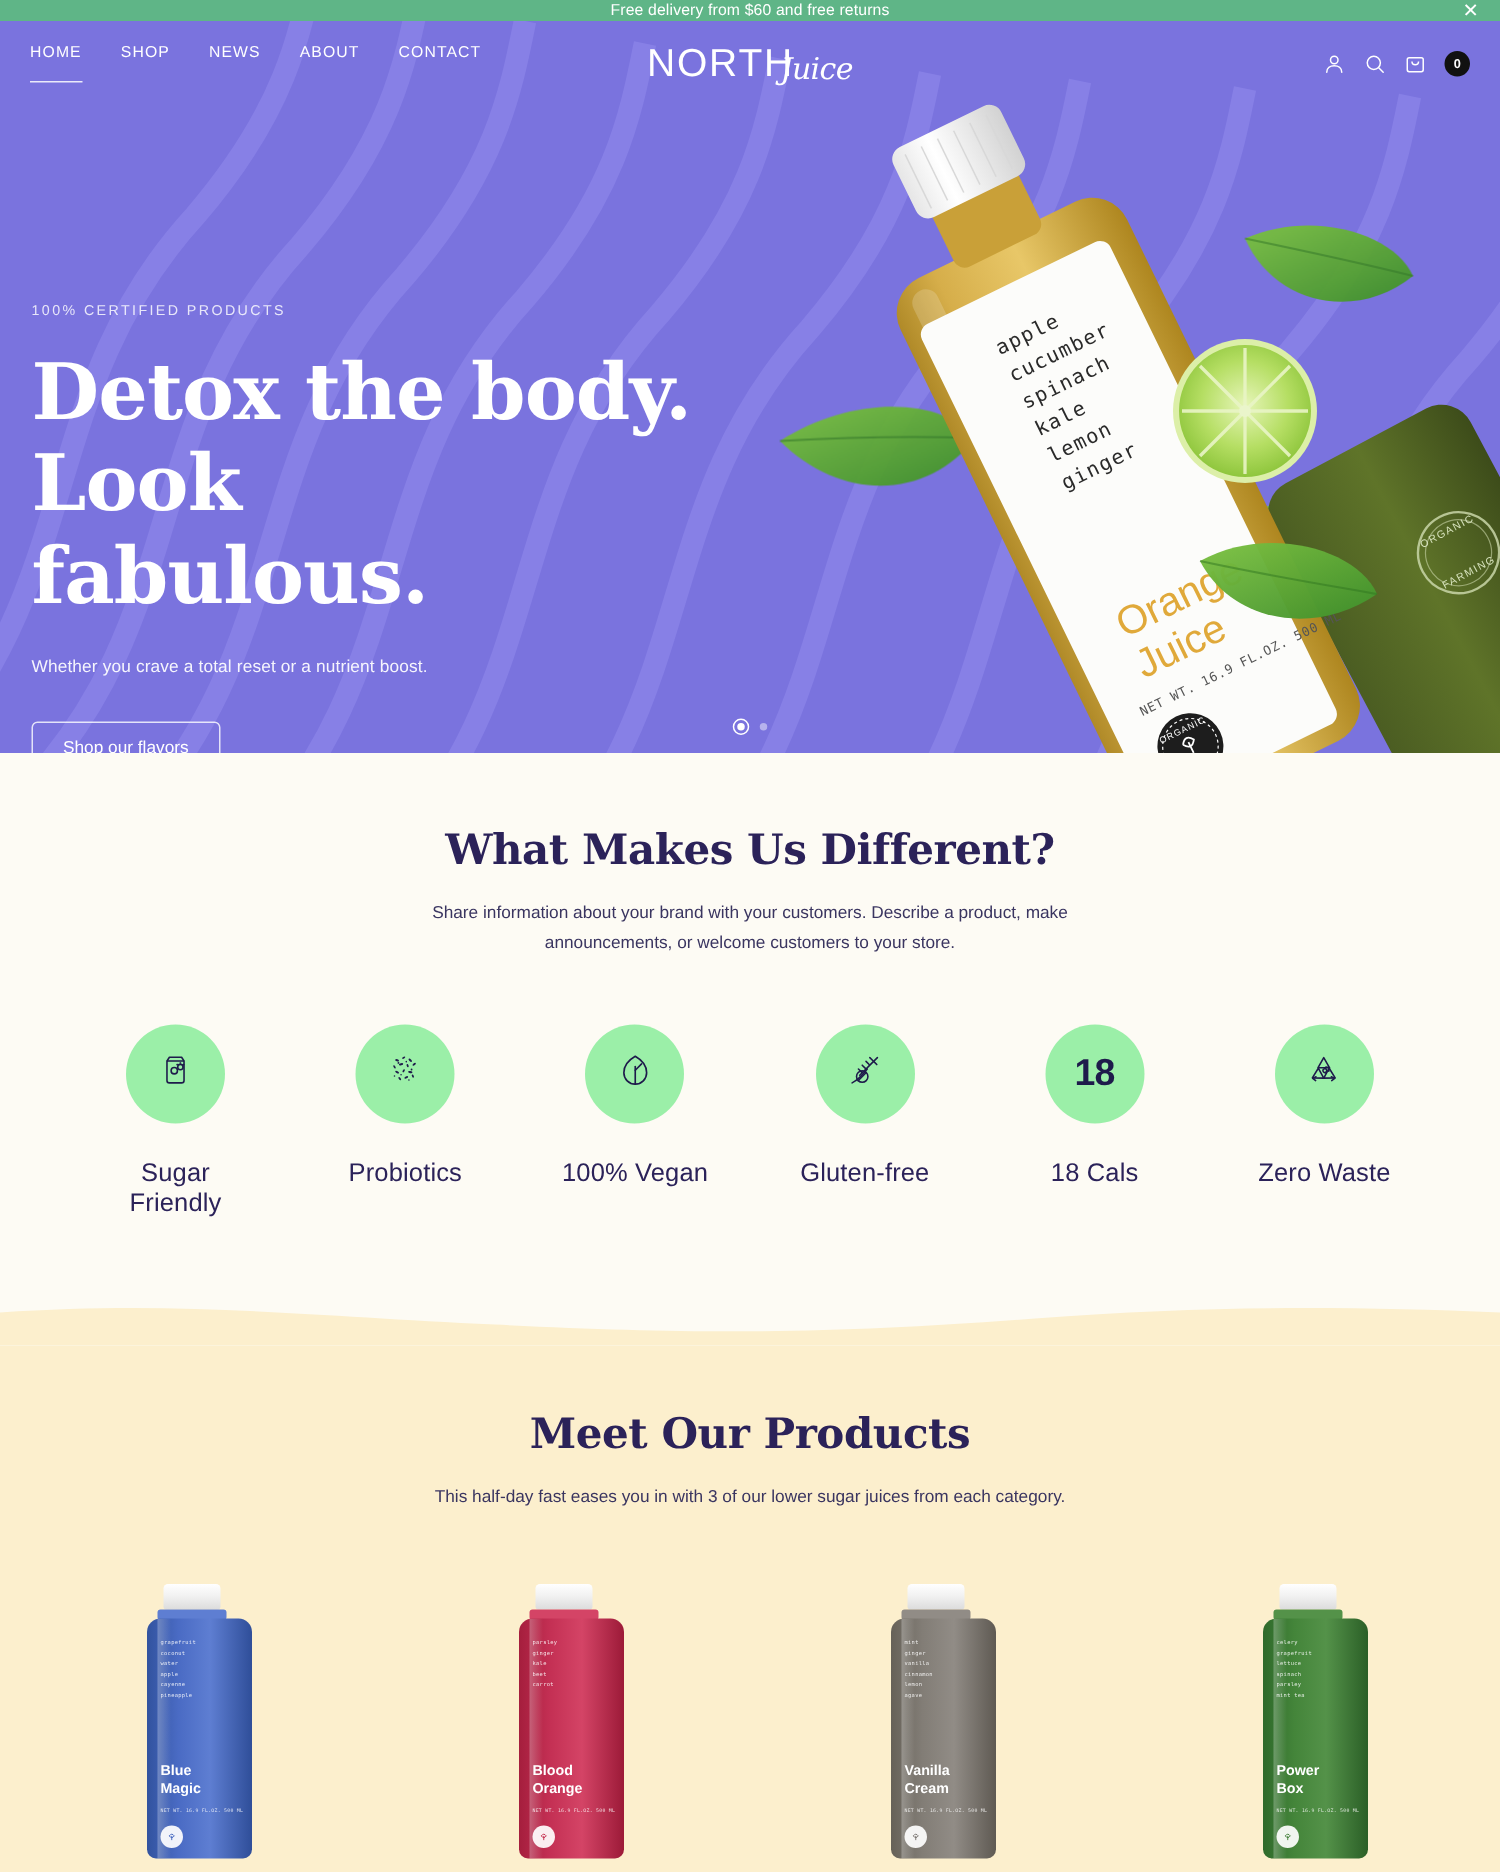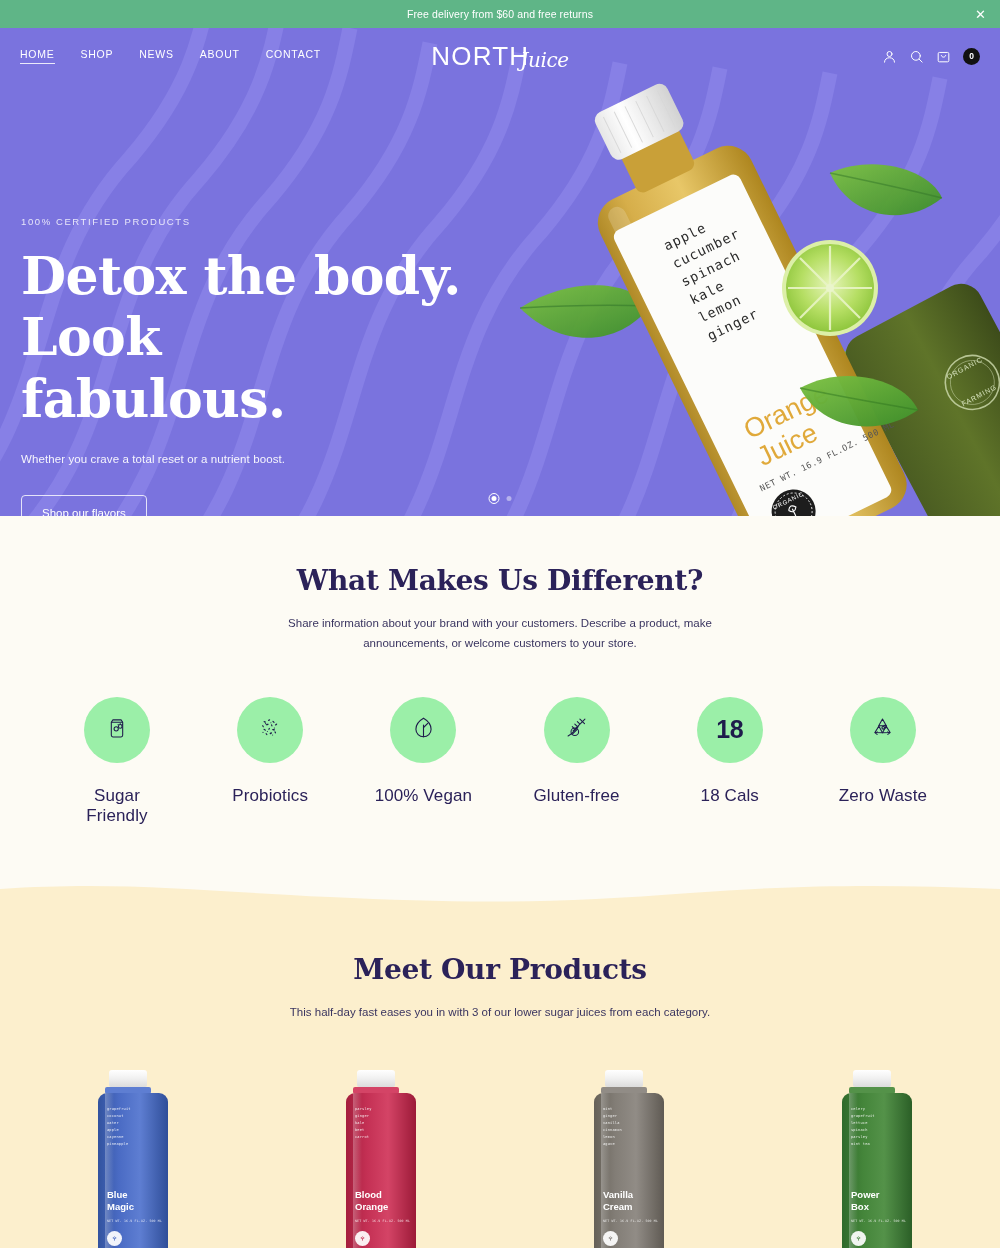--- a/index.html
+++ b/index.html
@@ -7,21 +7,21 @@
   body {
     font-family:"Liberation Sans", sans-serif;
     background:#FDFBF4;
     width:1000px; height:1248px;
     overflow:hidden;
     position:relative;
   }
 
   
   .announce {
-    height:28px; background:#5FB587; color:#fff;
+    height:14px; background:#5FB587; color:#fff;
     display:flex; align-items:center; justify-content:center;
     font-size:10.5px; letter-spacing:.1px; position:relative;
   }
   .announce-close {
     position:absolute; right:14px; top:50%; transform:translateY(-50%);
     font-size:13px; line-height:1; color:#fff; cursor:pointer;
     font-weight:300;
   }
 
   
@@ -33,21 +33,21 @@
   .hero-inner { position:relative; z-index:4; }
 
   
   .nav {
     height:56px; display:flex; align-items:center;
     padding:0 20px; position:relative;
   }
   .nav-links { display:flex; gap:26px; }
   .nav-link {
     color:#fff; font-size:10.5px; letter-spacing:.75px;
-    text-decoration:none; font-weight:500; padding-bottom:3px;
+    text-decoration:none; font-weight:500; padding-bottom:13px;
     cursor:pointer;
   }
   .nav-link.active { border-bottom:1px solid rgba(255,255,255,.85); }
   .logo {
     position:absolute; left:50%; top:50%;
     transform:translate(-50%,-50%);
     display:flex; align-items:center; color:#fff;
     white-space:nowrap;
   }
   .logo-main {

